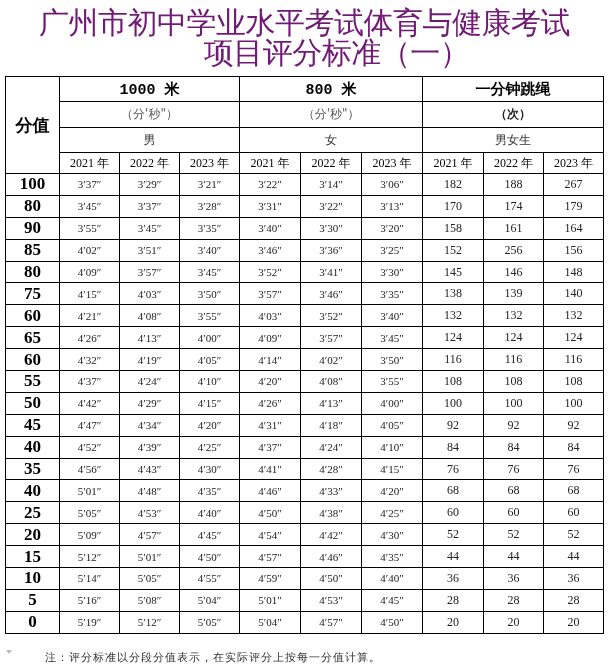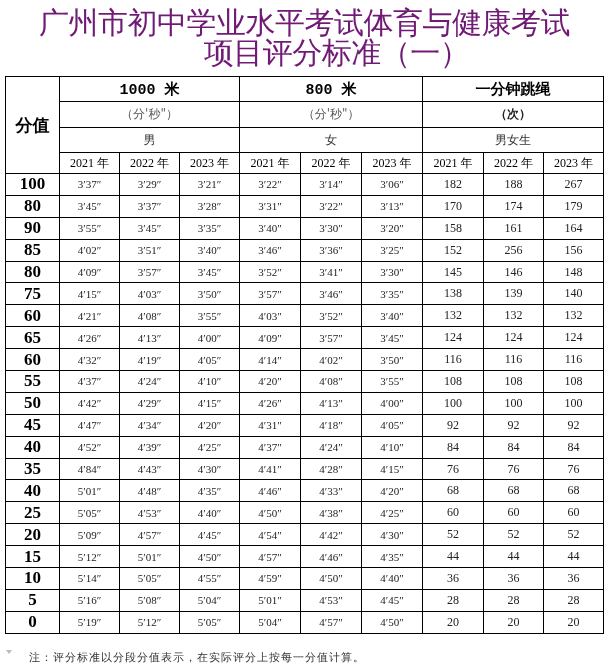--- a/index.html
+++ b/index.html
@@ -12,21 +12,21 @@
   .h-event { height: 24px; font-weight: bold; font-size: 15px; font-family: Liberation Mono, monospace; }
   .h-unit { height: 25px; font-size: 12px; color: #555; }
   .h-unit.bold { font-weight: bold; color: #222; }
   .h-gender { height: 24px; font-size: 12px; color: #333; }
   .h-year { height: 20px; font-size: 12px; font-weight: normal; font-family: "Liberation Serif", serif; }
   .h-score { font-size: 17px; font-weight: bold; font-family: "Liberation Serif", serif; }
   tr.data td { height: 20.9px; }
   .score { font-size: 17px; font-weight: bold; font-family: "Liberation Serif", serif; line-height: 18px; }
   .time { font-size: 11px; color: #222; font-family: "Liberation Serif", serif; }
   .cnt { font-size: 12px; color: #222; font-family: "Liberation Serif", serif; }
-  .note { position: absolute; left: 29px; top: 650px; font-size: 11px; color: #333; letter-spacing: 1px; }
+  .note { position: absolute; left: 45px; top: 650px; font-size: 11px; color: #333; letter-spacing: 1px; }
   .marker { position: absolute; left: 6px; top: 650px; width: 0; height: 0; border-left: 3px solid transparent; border-right: 3px solid transparent; border-top: 4px solid #bbb; }
 </style>
 </head>
 <body>
 
 <div class="title l1">广州市初中学业水平考试体育与健康考试</div>
 <div class="title l2">项目评分标准（一）</div>
 
 <table class="grid">
   <colgroup>
@@ -221,21 +221,21 @@
         <td class="time">4′25″</td>
         <td class="time">4′37″</td>
         <td class="time">4′24″</td>
         <td class="time">4′10″</td>
         <td class="cnt">84</td>
         <td class="cnt">84</td>
         <td class="cnt">84</td>
       </tr>
       <tr class="data">
         <td class="score">35</td>
-        <td class="time">4′84″</td>
+        <td class="time">4′56″</td>
         <td class="time">4′43″</td>
         <td class="time">4′30″</td>
         <td class="time">4′41″</td>
         <td class="time">4′28″</td>
         <td class="time">4′15″</td>
         <td class="cnt">76</td>
         <td class="cnt">76</td>
         <td class="cnt">76</td>
       </tr>
       <tr class="data">

